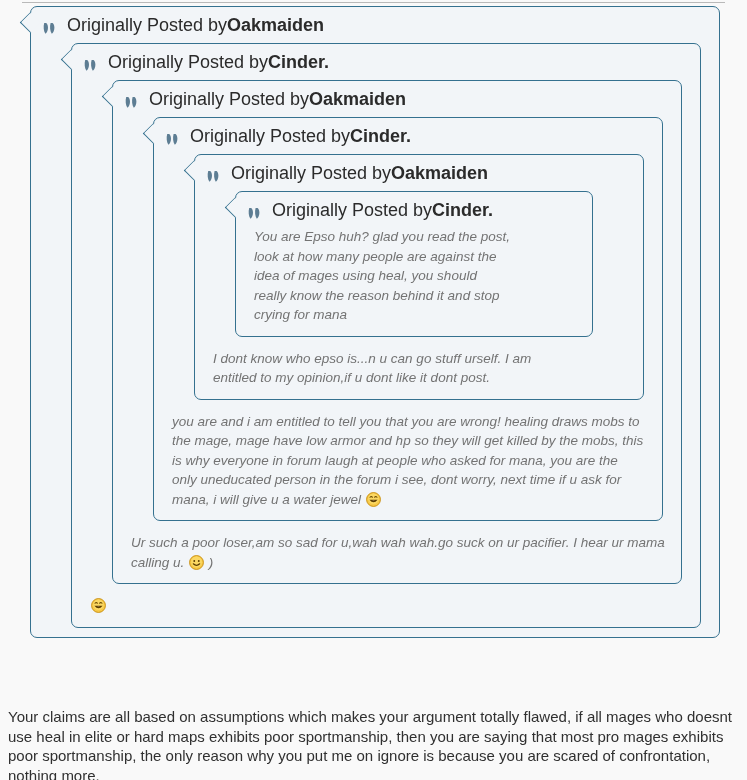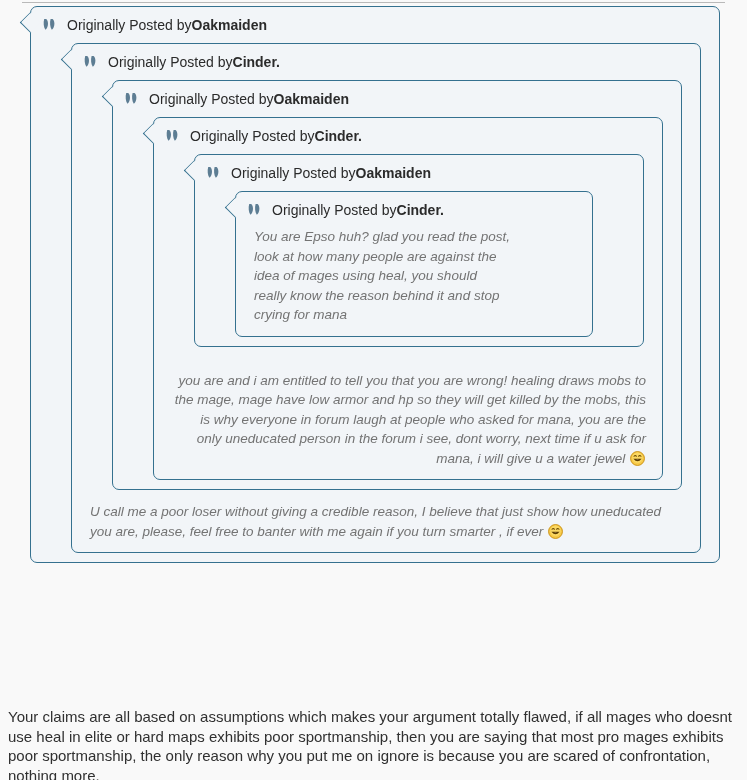--- a/index.html
+++ b/index.html
@@ -59,22 +59,22 @@
 
   .quote-outer {
     position: absolute;
     left: 30px;
     top: 6px;
     width: 690px;
   }
 
   .attrib {
     display: flex;
-    align-items: flex-start;
-    font-size: 14px;
+    align-items: center;
+    font-size: 18px;
     line-height: 19px;
     color: #2b2b2b;
     padding: 2px 0 3px 0;
     white-space: nowrap;
   }
   .attrib .qicon {
     display: inline-block;
     width: 17px;
     height: 13px;
     margin-right: 7px;
@@ -214,41 +214,54 @@
                   <path d="M7.6 1.0 C6.6 4.5 7.0 9.0 8.8 11.8 C10.0 11.0 11.0 9.2 11.3 7.0 C11.7 4.4 11.0 2.0 9.6 0.9 Z" fill="#5d7d93"></path>
                 </svg>
               </span>
               <span class="by">Originally Posted by</span>
               <span class="author">Cinder.</span>
             </div>
 
             <div class="qtext indent-a" style="max-width:258px;">You are Epso huh? glad you read the post, look at how many people are against the idea of mages using heal, you should really know the reason behind it and stop crying for mana</div>
           </div>
 
+          <div class="qtext indent-a" style="margin-top:8px;max-width:320px;">I dont know who epso is...n u can go stuff urself. I am entitled to my opinion,if u dont like it dont post.</div>
         </div>
 
-        <div class="qtext indent-a" style="margin-top:20px;text-align:right;">
+        <div class="qtext indent-a" style="margin-top:8px;">
           <span>you are and i am entitled to tell you that you are wrong! healing draws mobs to the mage, mage have low armor and hp so they will get killed by the mobs, this is why everyone in forum laugh at people who asked for mana, you are the only uneducated person in the forum i see, dont worry, next time if u ask for mana, i will give u a water jewel</span>
           <span class="emoji">
             <svg width="15" height="15" viewBox="0 0 16 16">
               <circle cx="8" cy="8" r="7.4" fill="#f7c948" stroke="#c98f10" stroke-width="1"></circle>
               <circle cx="8" cy="7.2" r="5.6" fill="#fbd863"></circle>
               <path d="M4.2 5.6 Q5.6 4.2 7.0 5.6" stroke="#6b4a00" stroke-width="1.1" fill="none" stroke-linecap="round"></path>
               <path d="M9.0 5.6 Q10.4 4.2 11.8 5.6" stroke="#6b4a00" stroke-width="1.1" fill="none" stroke-linecap="round"></path>
               <path d="M3.6 8.2 Q8 13.6 12.4 8.2 Z" fill="#5c3d00"></path>
               <path d="M4.4 8.5 Q8 8.9 11.6 8.5 Q8 9.4 4.4 8.5 Z" fill="#ffffff"></path>
             </svg>
           </span>
         </div>
       </div>
 
+      <div class="qtext indent-a" style="margin-top:8px;">
+        <span>Ur such a poor loser,am so sad for u,wah wah wah.go suck on ur pacifier. I hear ur mama calling u.</span>
+        <span class="emoji">
+          <svg width="15" height="15" viewBox="0 0 16 16">
+            <circle cx="8" cy="8" r="7.4" fill="#f7c948" stroke="#c98f10" stroke-width="1"></circle>
+            <circle cx="8" cy="7.4" r="5.8" fill="#fbd863"></circle>
+            <circle cx="5.6" cy="6.4" r="1.0" fill="#5c3d00"></circle>
+            <circle cx="10.4" cy="6.4" r="1.0" fill="#5c3d00"></circle>
+            <path d="M4.6 9.4 Q8 12.6 11.4 9.4" stroke="#5c3d00" stroke-width="1.3" fill="none" stroke-linecap="round"></path>
+          </svg>
+        </span>
+        <span>)</span>
+      </div>
     </div>
 
     <div class="qtext indent-a" style="margin-top:8px;">
-      <span>U call me a poor loser without giving a credible reason, I believe that just show how uneducated you are, please, feel free to banter with me again if you turn smarter , if ever</span>
       <span class="emoji">
         <svg width="15" height="15" viewBox="0 0 16 16">
           <circle cx="8" cy="8" r="7.4" fill="#f7c948" stroke="#c98f10" stroke-width="1"></circle>
           <circle cx="8" cy="7.2" r="5.6" fill="#fbd863"></circle>
           <path d="M4.2 5.6 Q5.6 4.2 7.0 5.6" stroke="#6b4a00" stroke-width="1.1" fill="none" stroke-linecap="round"></path>
           <path d="M9.0 5.6 Q10.4 4.2 11.8 5.6" stroke="#6b4a00" stroke-width="1.1" fill="none" stroke-linecap="round"></path>
           <path d="M3.6 8.2 Q8 13.6 12.4 8.2 Z" fill="#5c3d00"></path>
           <path d="M4.4 8.5 Q8 8.9 11.6 8.5 Q8 9.4 4.4 8.5 Z" fill="#ffffff"></path>
         </svg>
       </span>

